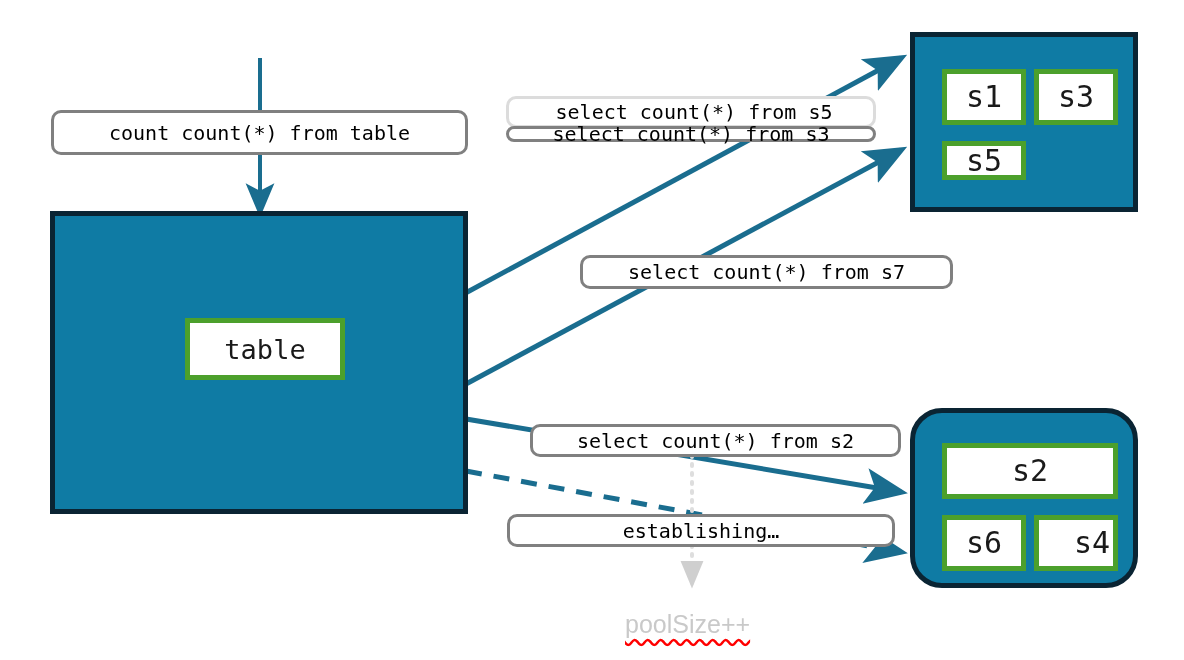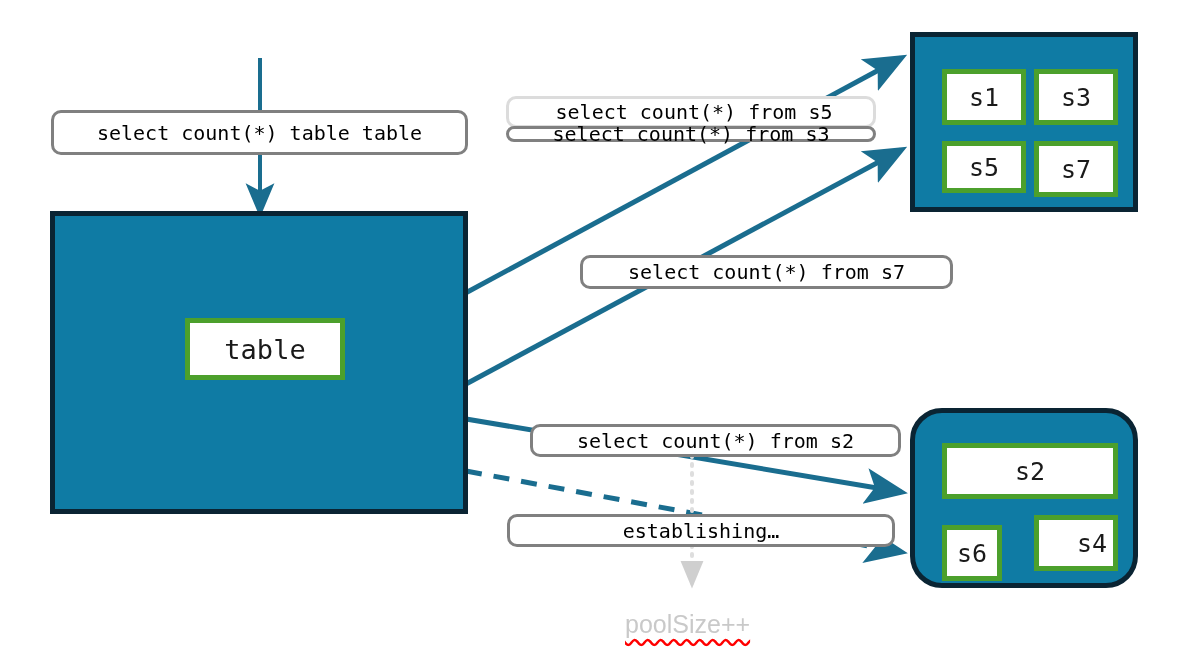--- a/index.html
+++ b/index.html
@@ -40,21 +40,21 @@
     background: #ffffff;
     border: 5px solid #4ca02c;
     box-sizing: border-box;
     display: flex;
     align-items: center;
     justify-content: center;
     color: #1a1a1a;
   }
   .cell-label {
     font-family: "DejaVu Sans Mono", "Liberation Mono", monospace;
-    font-size: 25px;
+    font-size: 30px;
     line-height: 1;
     letter-spacing: 0px;
   }
   .cell.table-cell .cell-label {
     font-size: 27px;
   }
 
   
   .qlabel {
     position: absolute;
@@ -134,41 +134,38 @@
     </div>
   </div>
 
   <div class="container-box" style="left:910px; top:32px; width:228px; height:180px;">
     <div class="cell" style="left:27px; top:32px; width:84px; height:56px;">
       <span class="cell-label">s1</span>
     </div>
     <div class="cell" style="left:119px; top:32px; width:84px; height:56px;">
       <span class="cell-label">s3</span>
     </div>
-    <div class="cell" style="left:27px; top:104px; width:84px; height:52px;">
+    <div class="cell" style="left:27px; top:104px; width:84px; height:39px;">
       <span class="cell-label">s5</span>
-    </div>
-    <div class="cell" style="left:119px; top:104px; width:84px; height:56px;">
-      <span class="cell-label">s7</span>
     </div>
   </div>
 
   <div class="container-box" style="left:910px; top:408px; width:228px; height:180px;border-radius:32px;">
     <div class="cell" style="left:27px; top:30px; width:176px; height:56px;">
       <span class="cell-label">s2</span>
     </div>
-    <div class="cell" style="left:27px; top:112px; width:60px; height:56px;align-items:center;">
+    <div class="cell" style="left:27px; top:102px; width:84px; height:56px;align-items:center;">
       <span class="cell-label">s6</span>
     </div>
     <div class="cell" style="left:119px; top:102px; width:84px; height:56px;padding-left:32px;">
       <span class="cell-label">s4</span>
     </div>
   </div>
 
-  <div class="qlabel" style="left:51px; top:110px; width:417px; height:45px;">select count(*) table table</div>
+  <div class="qlabel" style="left:51px; top:110px; width:417px; height:45px;">count count(*) from table</div>
 
   <div class="qlabel faded" style="left:506px; top:96px; width:370px; height:32px;">select count(*) from s5</div>
 
   <div class="qlabel" style="left:506px; top:126px; width:370px; height:16px;">select count(*) from s3</div>
 
   <div class="qlabel" style="left:580px; top:255px; width:373px; height:34px;">select count(*) from s7</div>
 
   <div class="qlabel" style="left:530px; top:424px; width:371px; height:33px;">select count(*) from s2</div>
 
   <div class="qlabel" style="left:507px; top:514px; width:388px; height:33px;">establishing…</div>

